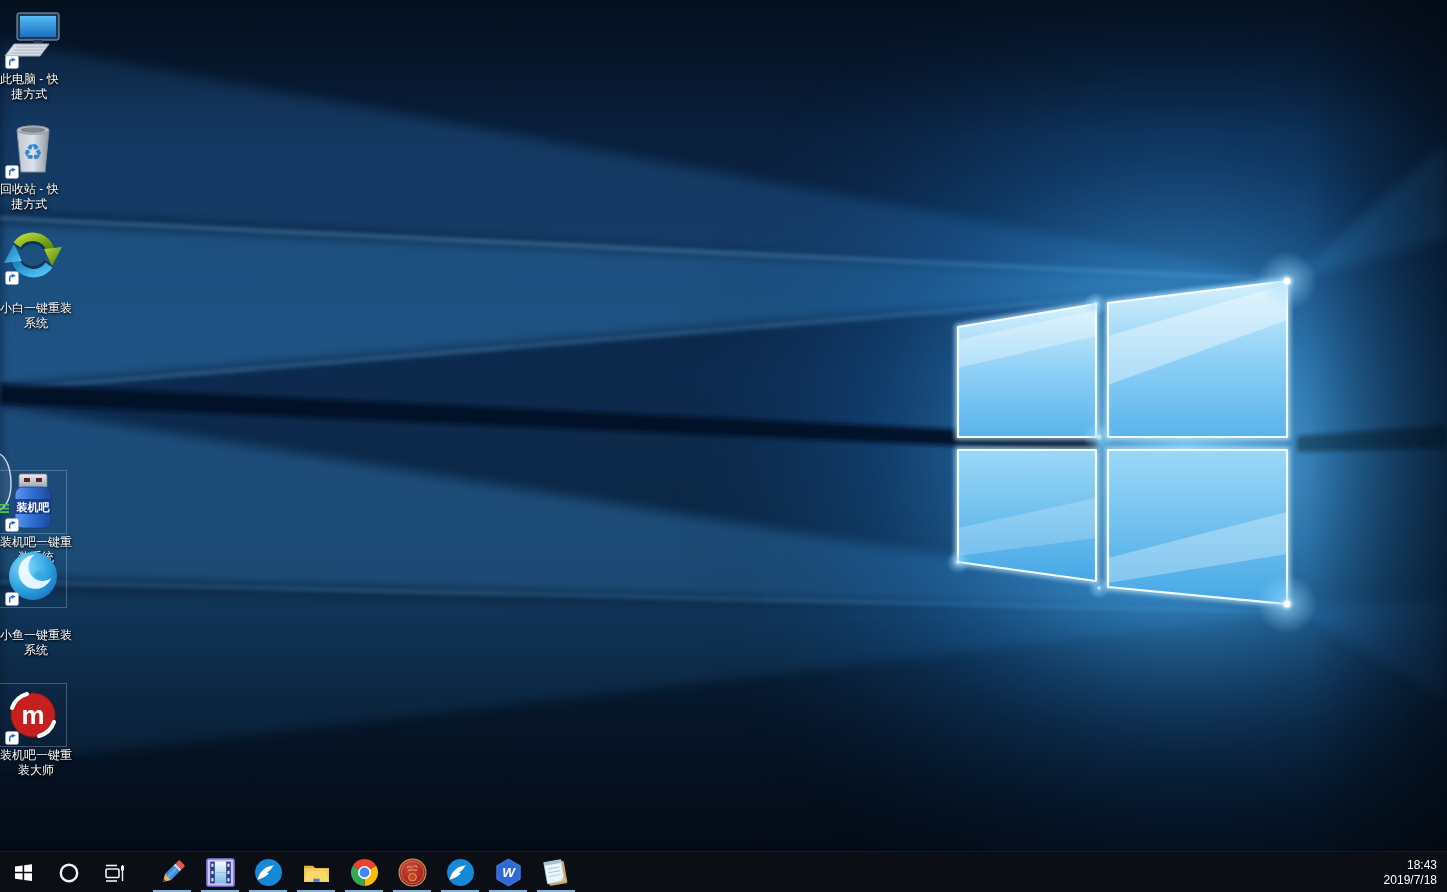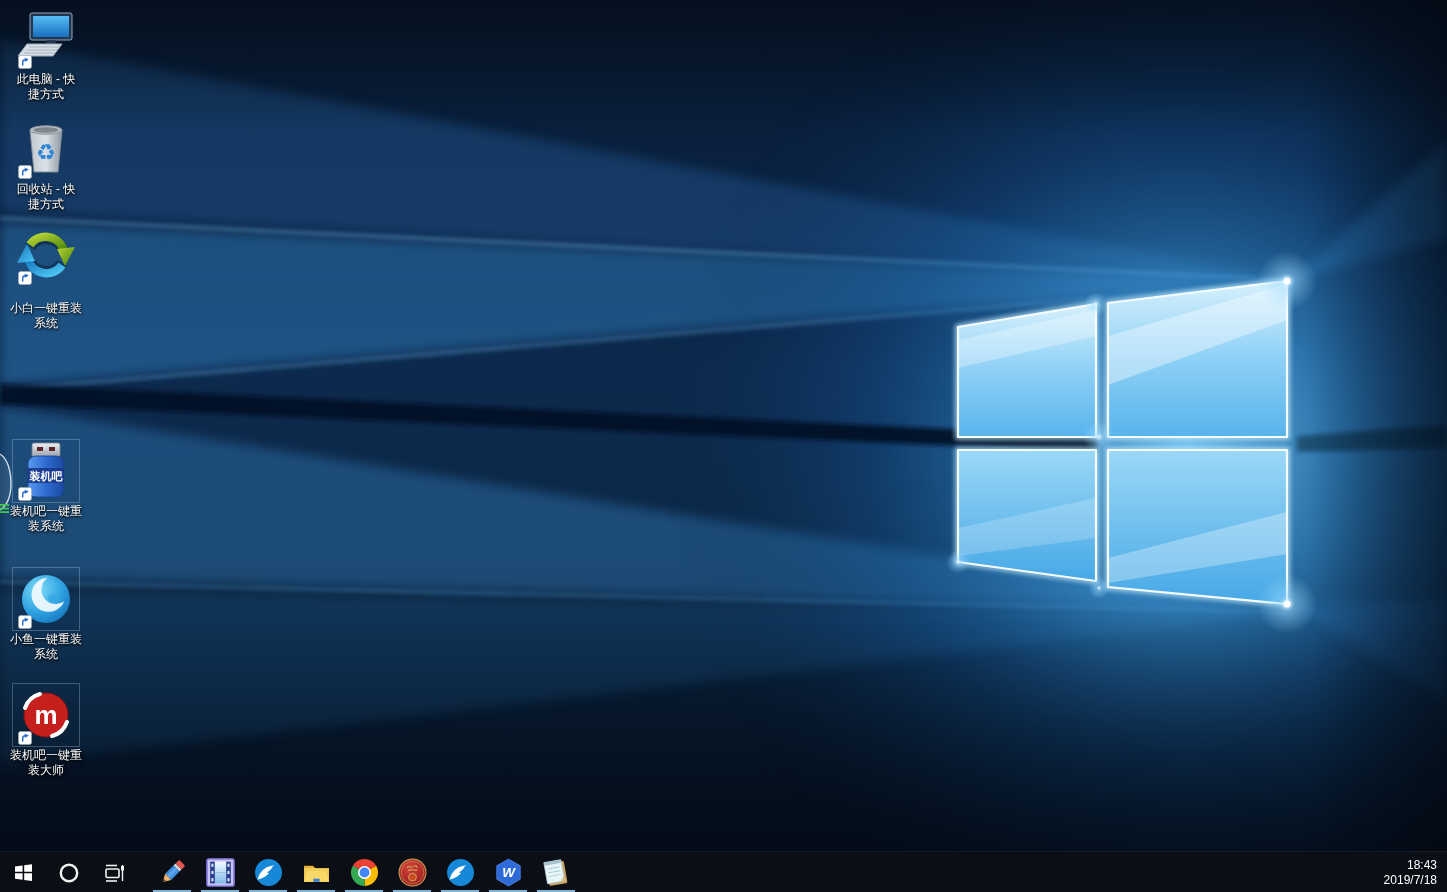--- a/index.html
+++ b/index.html
@@ -6,21 +6,21 @@
   html,body { width:1447px; height:892px; overflow:hidden; background:#04101f;
               font-family:"Liberation Sans", sans-serif; }
   .desktop { position:relative; width:1447px; height:892px; }
 
   
   .wallpaper { position:absolute; inset:0; z-index:0; }
   .wallpaper svg { display:block; width:100%; height:100%; }
 
   
   .desk-icon { position:absolute; left:0; width:92px; display:flex; flex-direction:column;
-               align-items:center; z-index:3; cursor:default; }
+               align-items:flex-start; z-index:3; cursor:default; }
   .iconimg { position:relative; width:66px; height:62px; display:flex;
              align-items:center; justify-content:center; }
   .iconimg.sel { outline:1px solid rgba(205,222,238,0.28); }
   .icon-label { margin-top:2px; color:#fff; font-size:12px; line-height:15px;
                 text-align:center; white-space:pre-line;
                 text-shadow:0 1px 2px rgba(0,0,0,0.95), 1px 1px 3px rgba(0,0,0,0.85); }
   .shortcut-badge { position:absolute; left:5px; bottom:1px; width:14px; height:14px; }
 
   
   .edge-handle { position:absolute; left:0; top:452px; width:16px; height:66px; z-index:2; }
@@ -242,21 +242,21 @@
       <svg class="shortcut-badge" viewBox="0 0 14 14">
         <rect x="0.5" y="0.5" width="13" height="13" rx="2" fill="#ffffff" stroke="#9aa7b2" stroke-width="0.6"></rect>
         <path d="M4,10.5 L4,7.2 C4,5.2 5.6,4.2 7.2,4.1 L6.2,2.4 L10.8,4.6 L6.6,7.0 L7.2,5.5 C6.0,5.6 5.4,6.3 5.4,7.5 L5.4,10.5 Z" fill="#1f67d2"></path>
       </svg>
     </div>
     <div class="icon-label">小白一键重装
 系统</div>
   </div>
 
 
-  <div class="desk-icon" style="top:440px;">
+  <div class="desk-icon" style="top:471px;">
     <div class="iconimg sel">
       <svg width="56" height="60" viewBox="0 0 56 60">
         <defs>
           <linearGradient id="usbm" x1="0" y1="0" x2="0" y2="1">
             <stop offset="0" stop-color="#eceef2"></stop>
               <stop offset="1" stop-color="#9aa0ac"></stop>
             </linearGradient>
           <linearGradient id="usbb" x1="0" y1="0" x2="1" y2="0">
             <stop offset="0" stop-color="#5a9af0"></stop>
               <stop offset="0.5" stop-color="#2e6bd0"></stop>
@@ -272,21 +272,21 @@
       </svg>
       <svg class="shortcut-badge" viewBox="0 0 14 14">
         <rect x="0.5" y="0.5" width="13" height="13" rx="2" fill="#ffffff" stroke="#9aa7b2" stroke-width="0.6"></rect>
         <path d="M4,10.5 L4,7.2 C4,5.2 5.6,4.2 7.2,4.1 L6.2,2.4 L10.8,4.6 L6.6,7.0 L7.2,5.5 C6.0,5.6 5.4,6.3 5.4,7.5 L5.4,10.5 Z" fill="#1f67d2"></path>
       </svg>
     </div>
     <div class="icon-label">装机吧一键重
 装系统</div>
   </div>
 
-  <div class="desk-icon" style="top:568px;">
+  <div class="desk-icon" style="top:545px;gap:19px;">
     <div class="iconimg sel">
       <svg width="60" height="60" viewBox="-30 -30 60 60">
         <defs>
             <radialGradient id="fish" cx="0.35" cy="0.3" r="0.9">
           <stop offset="0" stop-color="#7fdcf8"></stop>
               <stop offset="0.55" stop-color="#2da0e0"></stop>
           <stop offset="1" stop-color="#0f66b4"></stop>
             </radialGradient>
           </defs>
         <circle cx="0" cy="0" r="24" fill="url(#fish)"></circle>

